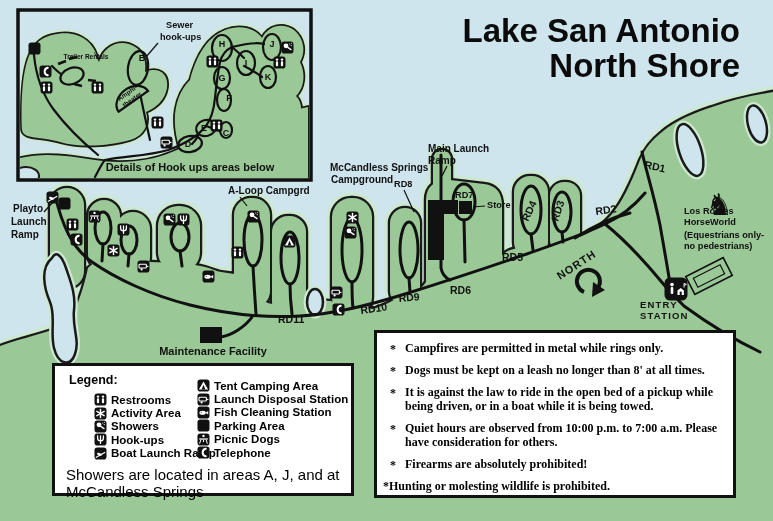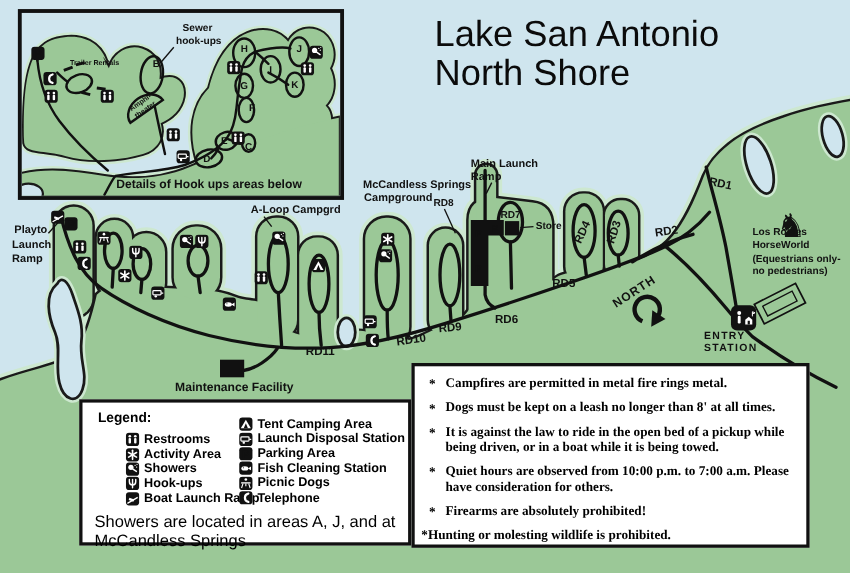--- a/index.html
+++ b/index.html
@@ -6,23 +6,23 @@
   .stage{position:relative;width:773px;height:521px;overflow:hidden;background:#cfe5ee;
          font-family:"Liberation Sans",sans-serif;}
   .stage svg.map{position:absolute;left:0;top:0;}
   svg text{font-family:"Liberation Sans",sans-serif;fill:#111;}
   .ml{font-weight:bold;font-size:10px;}
   .ml9{font-weight:bold;font-size:9.2px;}
   .rd{font-weight:bold;font-size:10.5px;}
   .cap{font-weight:bold;font-size:11px;}
   .tiny{font-weight:bold;font-size:6.5px;}
   .loopletter{font-weight:bold;font-size:9px;text-anchor:middle;}
-  .title{position:absolute;left:395px;top:14px;width:345px;text-align:left;
-         font-weight:normal;font-size:33px;line-height:1.06;color:#0b0b0b;}
-  .legend{position:absolute;left:72px;top:363px;width:302px;height:133px;background:#fff;
+  .title{position:absolute;left:395px;top:14px;width:345px;text-align:right;
+         font-weight:bold;font-size:33px;line-height:1.06;color:#0b0b0b;}
+  .legend{position:absolute;left:52px;top:363px;width:302px;height:133px;background:#fff;
           border:3px solid #111;box-sizing:border-box;}
   .lg-title{position:absolute;left:14px;top:7px;font-weight:bold;font-size:12.5px;}
   .lg-col{position:absolute;display:flex;flex-direction:column;}
   .lg-left{left:11px;top:27px;padding-left:28px;}
   .lg-right{left:142px;top:13px;}
   .lg-row{display:flex;align-items:center;height:13.4px;}
   .lg-ic{width:13px;height:13px;flex:0 0 13px;}
   .lg-lab{font-weight:bold;font-size:11.5px;margin-left:4px;white-space:nowrap;}
   .lg-note{position:absolute;left:11px;top:100px;font-weight:normal;font-size:15px;line-height:1.15;}
   .rules{position:absolute;left:374px;top:330px;width:362px;height:168px;background:#fff;
@@ -439,29 +439,29 @@
       <span class="lg-lab">Tent Camping Area</span>
     </div>
     <div class="lg-row">
       <svg class="lg-ic" viewBox="0 0 13 13">
             <use href="#ic-trailer"></use>
           </svg>
       <span class="lg-lab">Launch Disposal Station</span>
     </div>
     <div class="lg-row">
       <svg class="lg-ic" viewBox="0 0 13 13">
+            <use href="#ic-fish"></use>
+          </svg>
+      <span class="lg-lab">Fish Cleaning Station</span>
+    </div>
+    <div class="lg-row">
+      <svg class="lg-ic" viewBox="0 0 13 13">
             <use href="#ic-parking"></use>
           </svg>
       <span class="lg-lab">Parking Area</span>
-    </div>
-    <div class="lg-row">
-      <svg class="lg-ic" viewBox="0 0 13 13">
-            <use href="#ic-fish"></use>
-          </svg>
-      <span class="lg-lab">Fish Cleaning Station</span>
     </div>
     <div class="lg-row">
       <svg class="lg-ic" viewBox="0 0 13 13">
             <use href="#ic-picnic"></use>
           </svg>
       <span class="lg-lab">Picnic Dogs</span>
     </div>
     <div class="lg-row">
       <svg class="lg-ic" viewBox="0 0 13 13">
             <use href="#ic-phone"></use>
@@ -469,21 +469,21 @@
       <span class="lg-lab">Telephone</span>
     </div>
   </div>
   <div class="lg-note">
     <div>Showers are located in areas A, J, and at</div>
     <div>McCandless  Springs</div>
   </div>
 </div>
 
 <div class="rules">
-  <div class="rule"><span class="b">*</span><span>Campfires are permitted in metal fire rings metal.</span></div>
+  <div class="rule"><span class="b">*</span><span>Campfires are permitted in metal while rings only.</span></div>
   <div class="rule"><span class="b">*</span><span>Dogs must be kept on a leash no longer than 8' at all times.</span></div>
   <div class="rule"><span class="b">*</span><span>It is against the law to ride in the open bed of a pickup while being driven, or in a boat while it is being towed.</span></div>
   <div class="rule"><span class="b">*</span><span>Quiet hours are observed from 10:00 p.m. to 7:00 a.m. Please have consideration for others.</span></div>
   <div class="rule"><span class="b">*</span><span>Firearms are absolutely prohibited!</span></div>
   <div class="r
 ule"><span class="b">*</span><span>Hunting or molesting wildlife is prohibited.</span></div>
 </div>
 
 </div>
 

